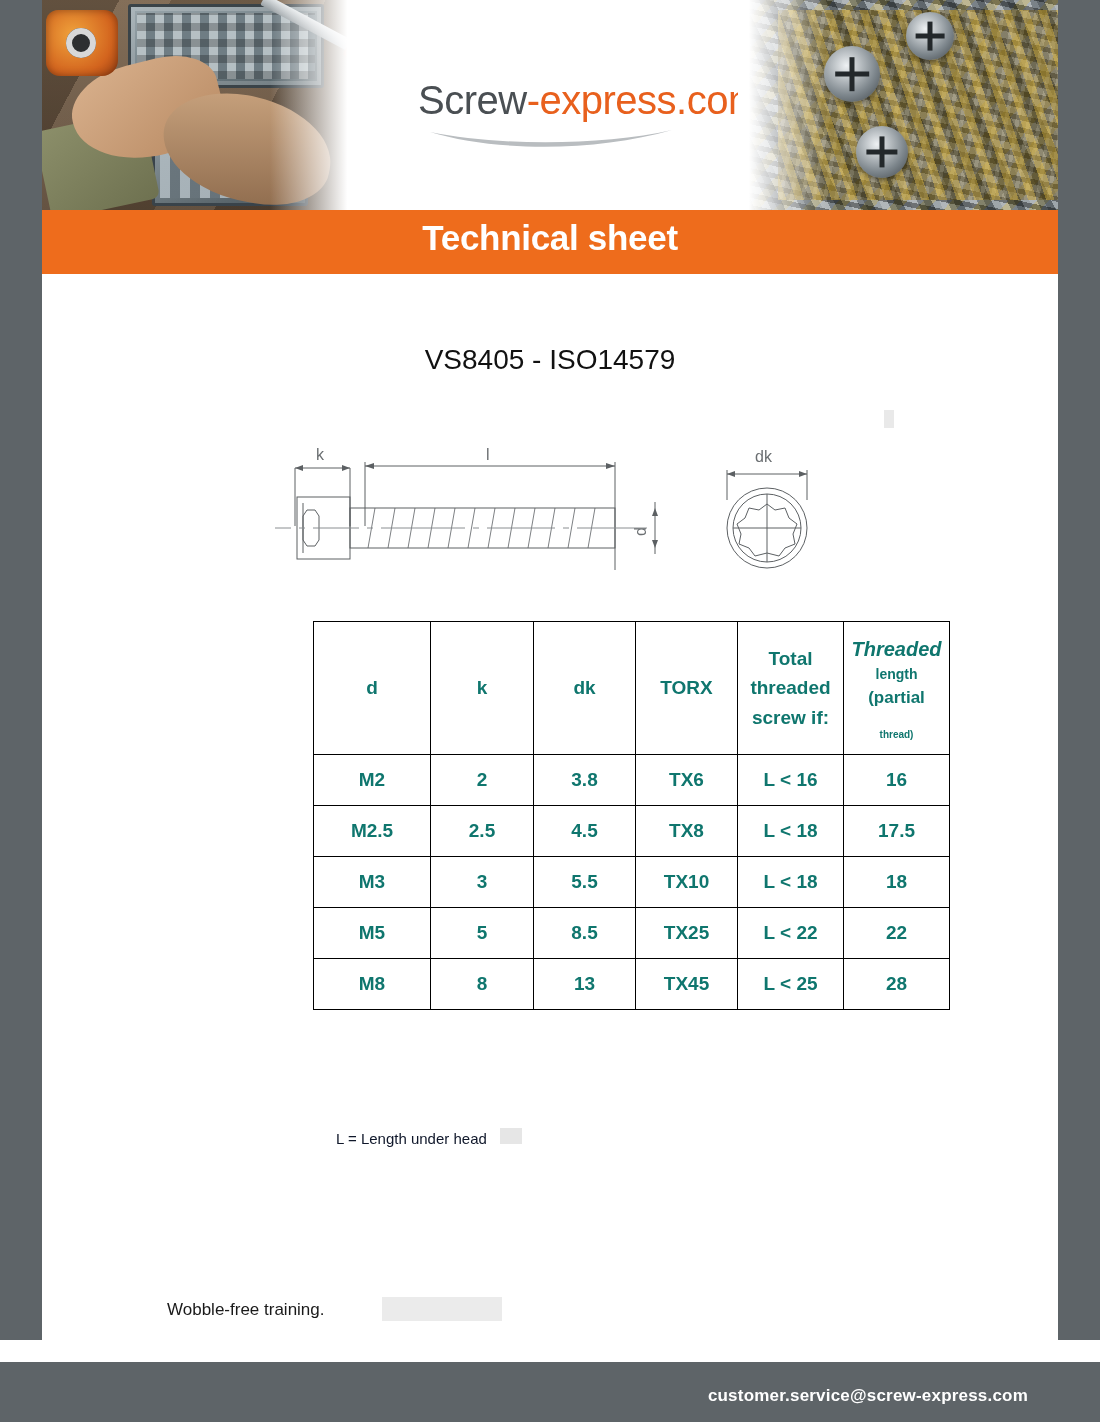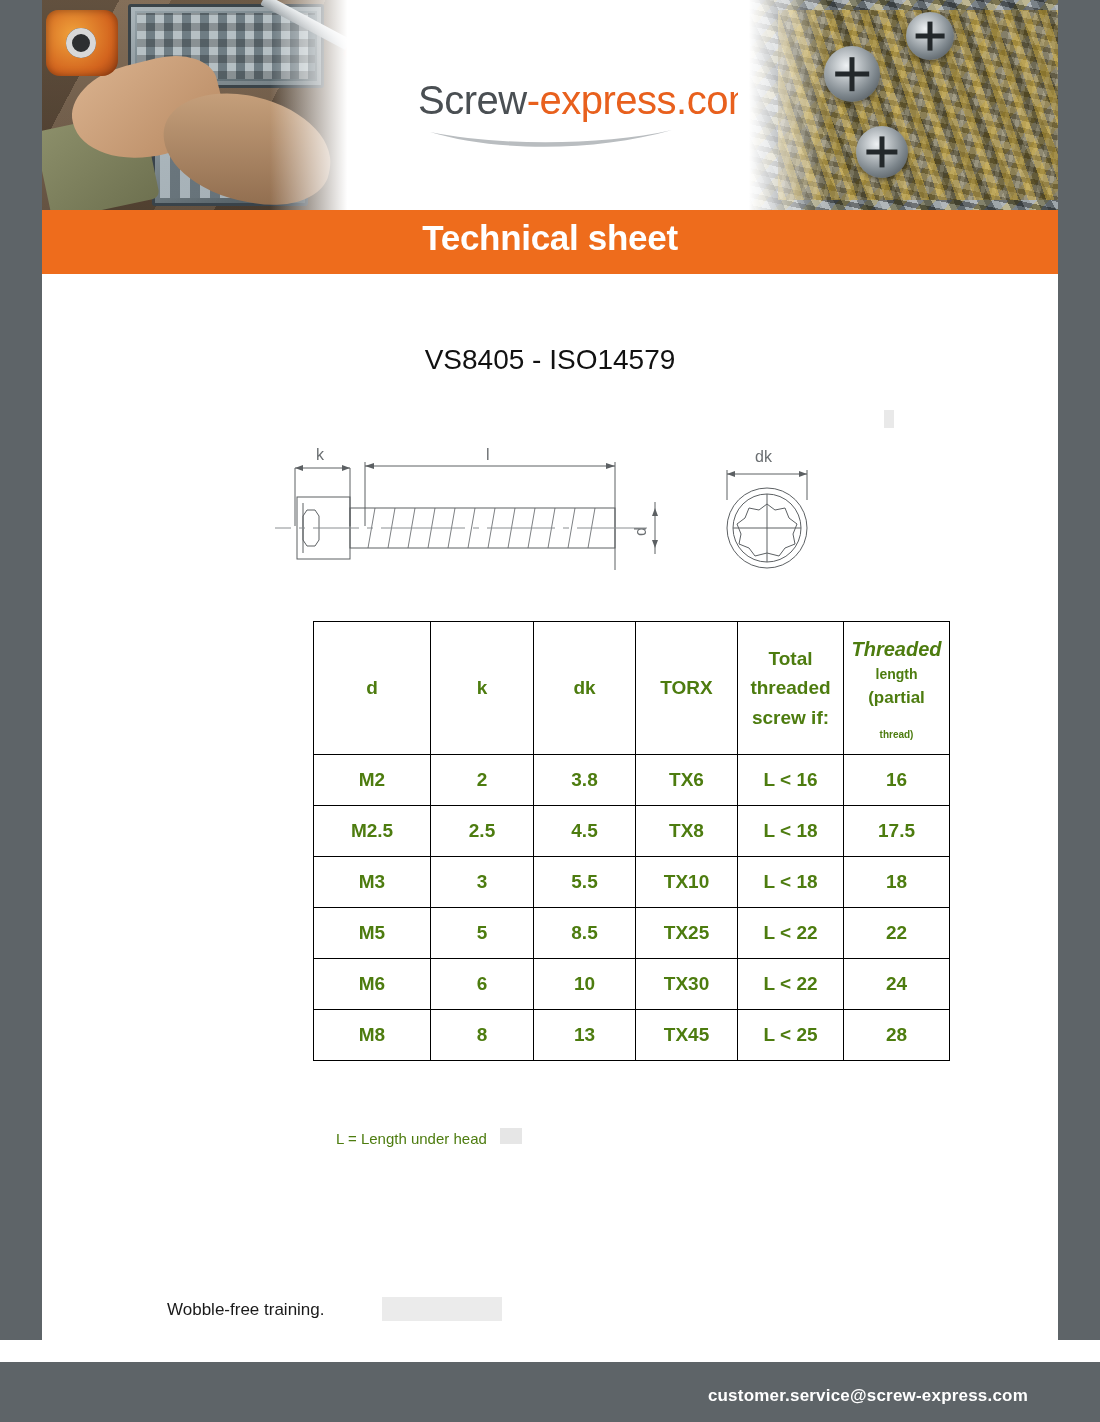--- a/index.html
+++ b/index.html
@@ -292,21 +292,21 @@
     left: 313px; top: 621px;
     border-collapse: collapse;
     background: #ffffff;
   }
   .spec-table td, .spec-table th {
     border: 1px solid #000000;
     text-align: center;
     vertical-align: middle;
     font-size: 19px;
     font-weight: bold;
-    color: #4d7c0f;
+    color: #0f766e;
     padding: 0;
   }
   .spec-table thead th {
     height: 132px;
   }
   .spec-table tbody td {
     height: 50px;
   }
   .col-d { width: 116px; }
   .col-k { width: 102px; }
@@ -326,21 +326,21 @@
   }
   .th-thr .l1 { font-size: 20px; font-style: italic; }
   .th-thr .l2 { font-size: 14px; }
   .th-thr .l3 { font-size: 17px; }
   .th-thr .l4 { font-size: 10px; margin-top: 16px; }
 
   .note {
     position: absolute;
     left: 336px; top: 1130px;
     font-size: 15px;
-    color: #4d7c0f;
+    color: #0f172a;
   }
   .note-smudge {
     position: absolute;
     left: 500px; top: 1128px;
     width: 22px; height: 16px;
     background: #e6e6e6;
   }
   .subtitle-smudge {
     position: absolute;
     left: 884px; top: 410px;
@@ -536,28 +536,20 @@
       </tr>
       <tr>
         <td>M5</td>
         <td>5</td>
         <td>8.5</td>
         <td>TX25</td>
         <td>L &lt; 22</td>
         <td>22</td>
       </tr>
       <tr>
-        <td>M6</td>
-        <td>6</td>
-        <td>10</td>
-        <td>TX30</td>
-        <td>L &lt; 22</td>
-        <td>24</td>
-      </tr>
-      <tr>
         <td>M8</td>
         <td>8</td>
         <td>13</td>
         <td>TX45</td>
         <td>L &lt; 25</td>
         <td>28</td>
       </tr>
     </tbody>
   </table>
 

